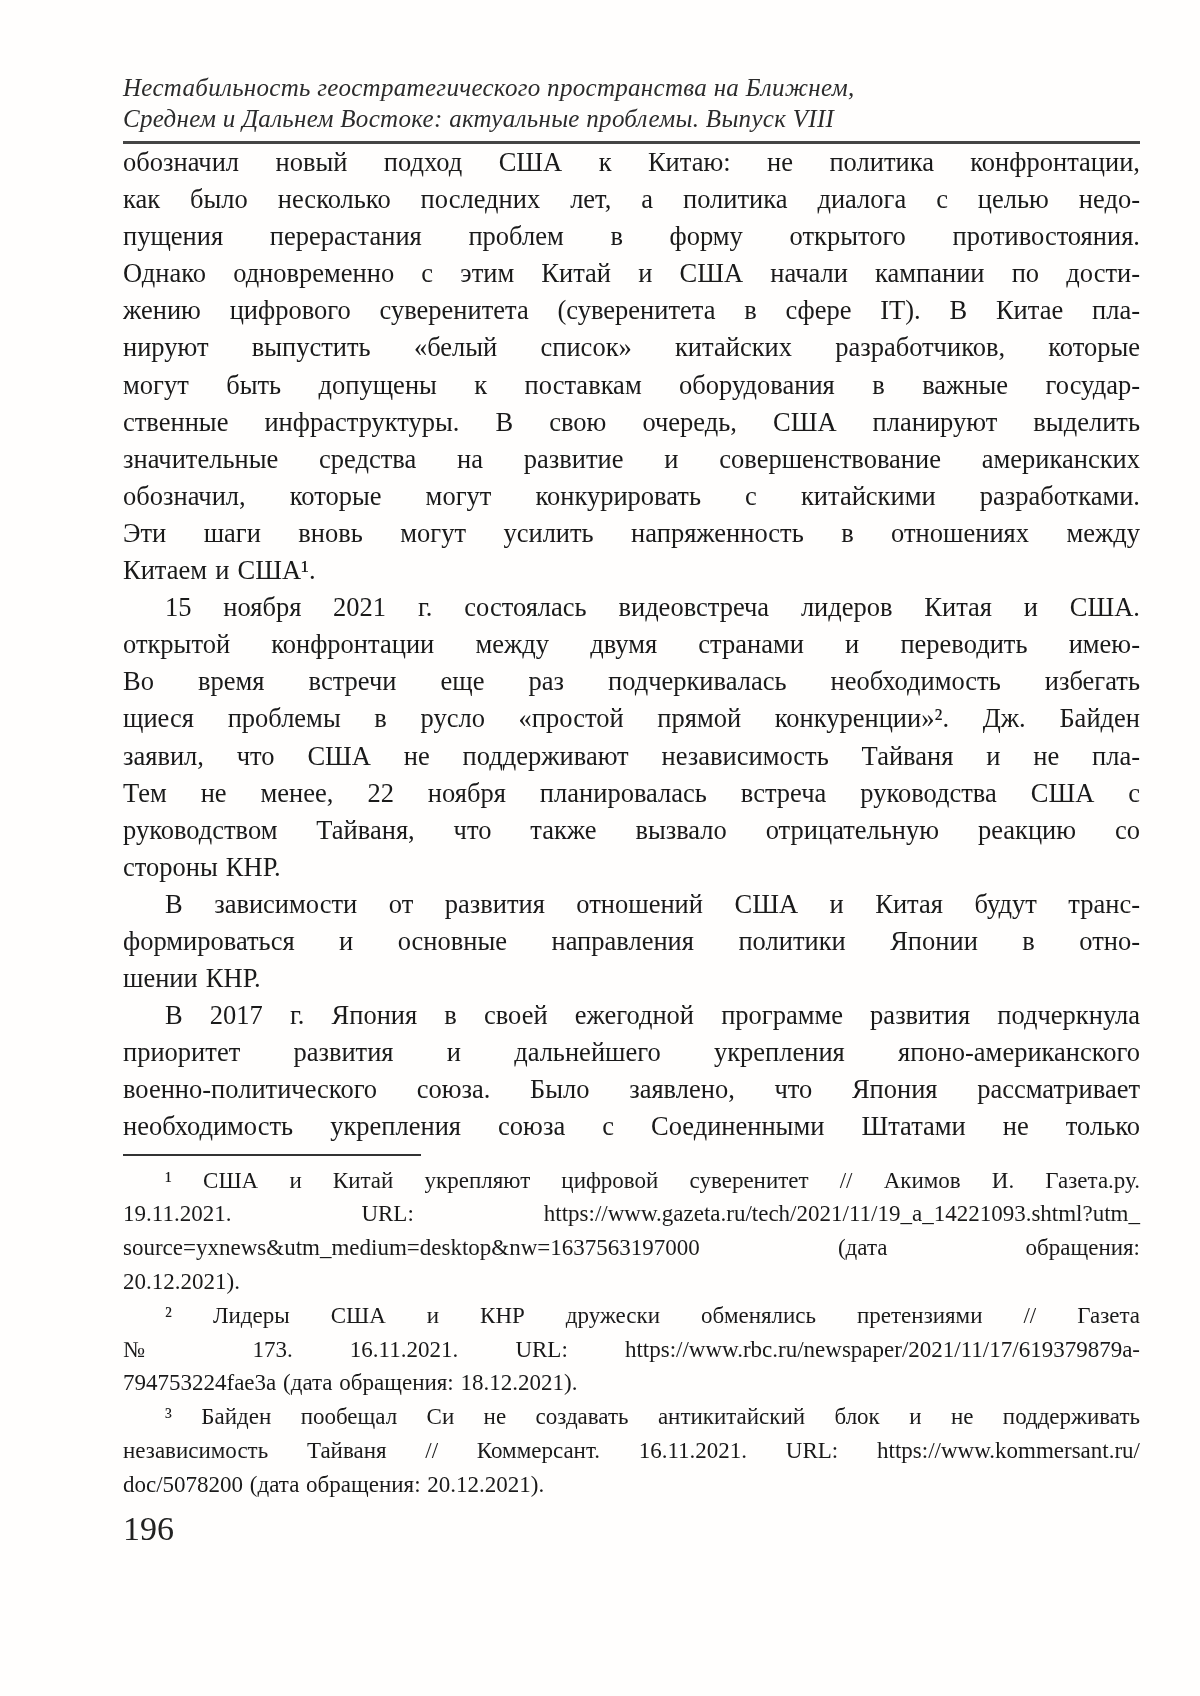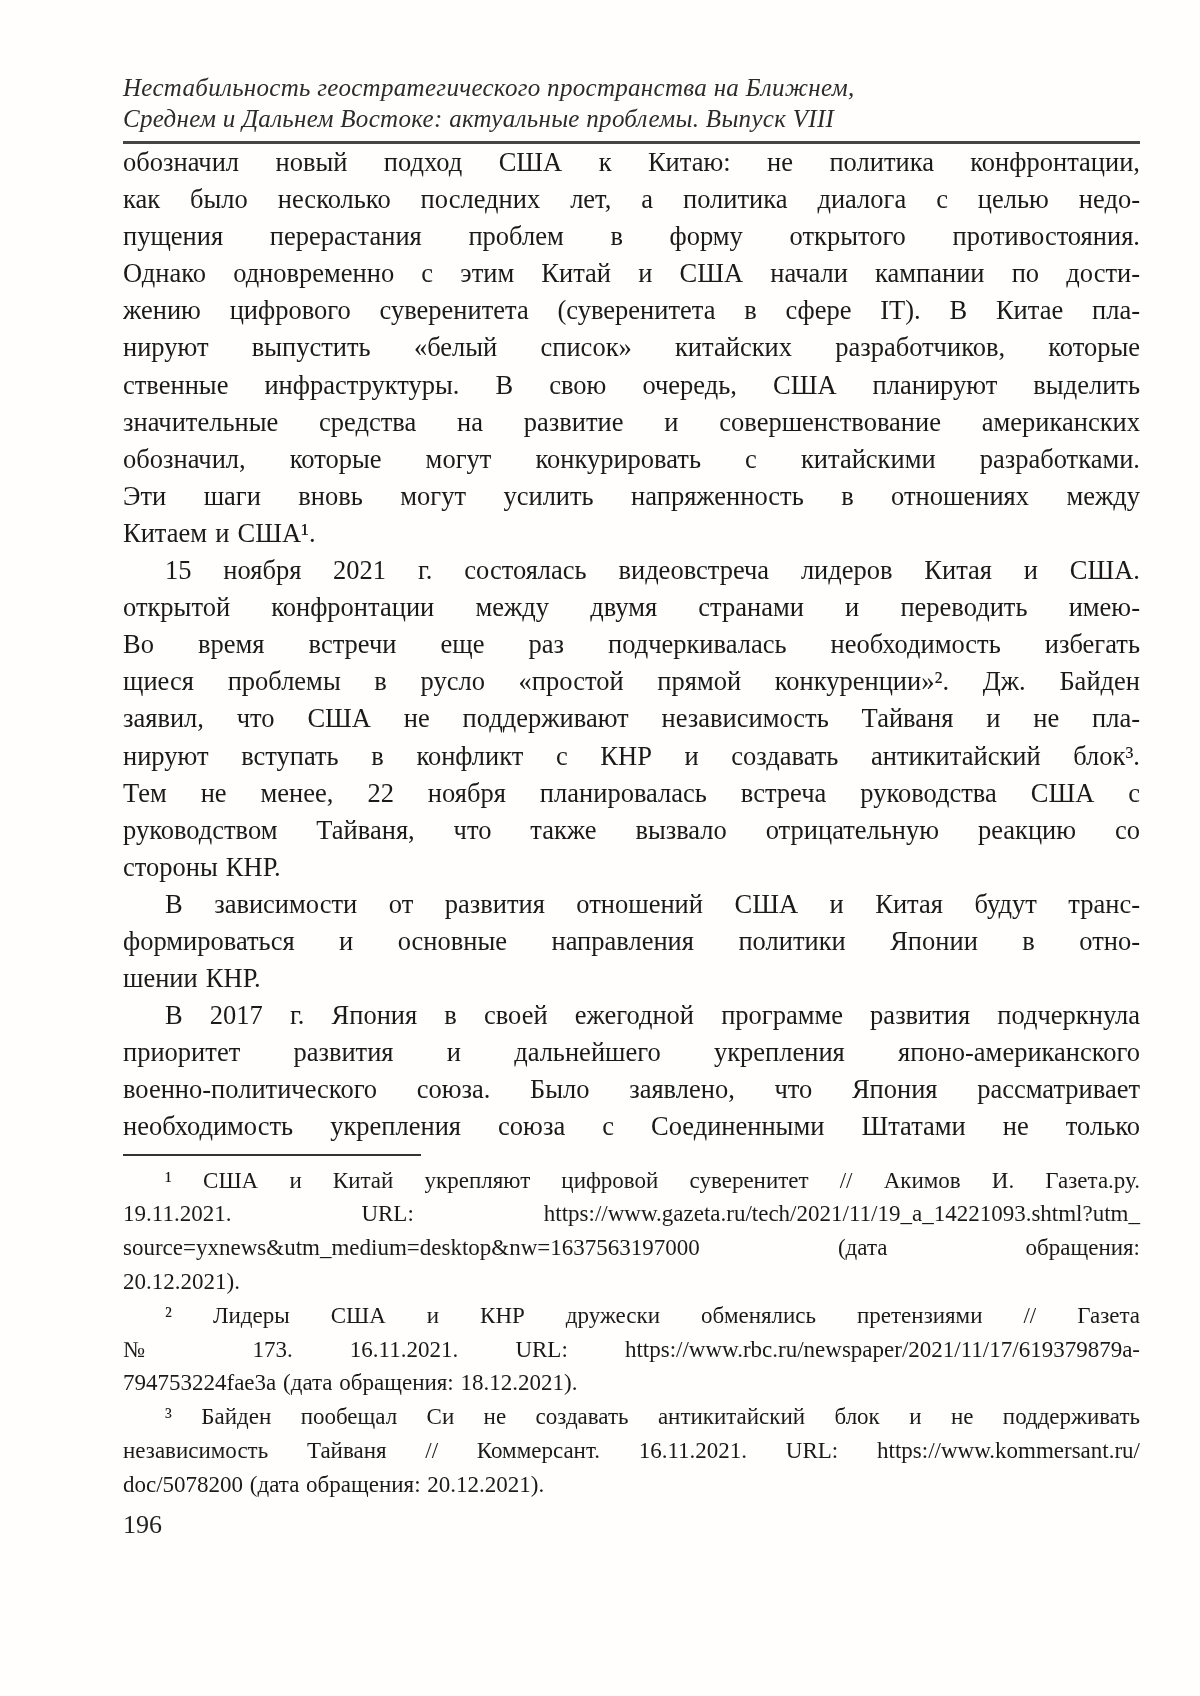--- a/index.html
+++ b/index.html
@@ -45,21 +45,21 @@
     border: none;
   }
   .footnotes {
     margin-top: 8px;
     font-size: 23px;
     line-height: 33.8px;
     word-spacing: 1px;
   }
   .page-num {
     margin-top: 8px;
-    font-size: 26px;
+    font-size: 34px;
     color: #222222;
   }
 </style>
 </head>
 <body>
 
 <div class="page">
 
   <div class="running-head">
     <div>Нестабильность геостратегического пространства на Ближнем,</div>
@@ -68,33 +68,33 @@
   <div class="head-rule"></div>
 
   <div class="body-text">
     <div>
       <div class="bl j">обозначил новый подход США к Китаю: не политика конфронтации,</div>
       <div class="bl j">как было несколько последних лет, а политика диалога с целью недо-</div>
       <div class="bl j">пущения перерастания проблем в форму открытого противостояния.</div>
       <div class="bl j">Однако одновременно с этим Китай и США начали кампании по дости-</div>
       <div class="bl j">жению цифрового суверенитета (суверенитета в сфере IT). В Китае пла-</div>
       <div class="bl j">нируют выпустить «белый список» китайских разработчиков, которые</div>
+      <div class="bl j">могут быть допущены к поставкам оборудования в важные государ-</div>
       <div class="bl j">ственные инфраструктуры. В свою очередь, США планируют выделить</div>
       <div class="bl j">значительные средства на развитие и совершенствование американских</div>
       <div class="bl j">обозначил, которые могут конкурировать с китайскими разработками.</div>
       <div class="bl j">Эти шаги вновь могут усилить напряженность в отношениях между</div>
       <div class="bl">Китаем и США¹.</div>
     </div>
     <div>
       <div class="bl j ind">15 ноября 2021 г. состоялась видеовстреча лидеров Китая и США.</div>
       <div class="bl j">открытой конфронтации между двумя странами и переводить имею-</div>
       <div class="bl j">Во время встречи еще раз подчеркивалась необходимость избегать</div>
       <div class="bl j">щиеся проблемы в русло «простой прямой конкуренции»². Дж. Байден</div>
       <div class="bl j">заявил, что США не поддерживают независимость Тайваня и не пла-</div>
-      <div class="bl j">нируют вступать в конфликт с КНР и создавать антикитайский блок³.</div>
       <div class="bl j">Тем не менее, 22 ноября планировалась встреча руководства США с</div>
       <div class="bl j">руководством Тайваня, что также вызвало отрицательную реакцию со</div>
       <div class="bl">стороны КНР.</div>
     </div>
     <div>
       <div class="bl j ind">В зависимости от развития отношений США и Китая будут транс-</div>
       <div class="bl j">формироваться и основные направления политики Японии в отно-</div>
       <div class="bl">шении КНР.</div>
     </div>
     <div>

